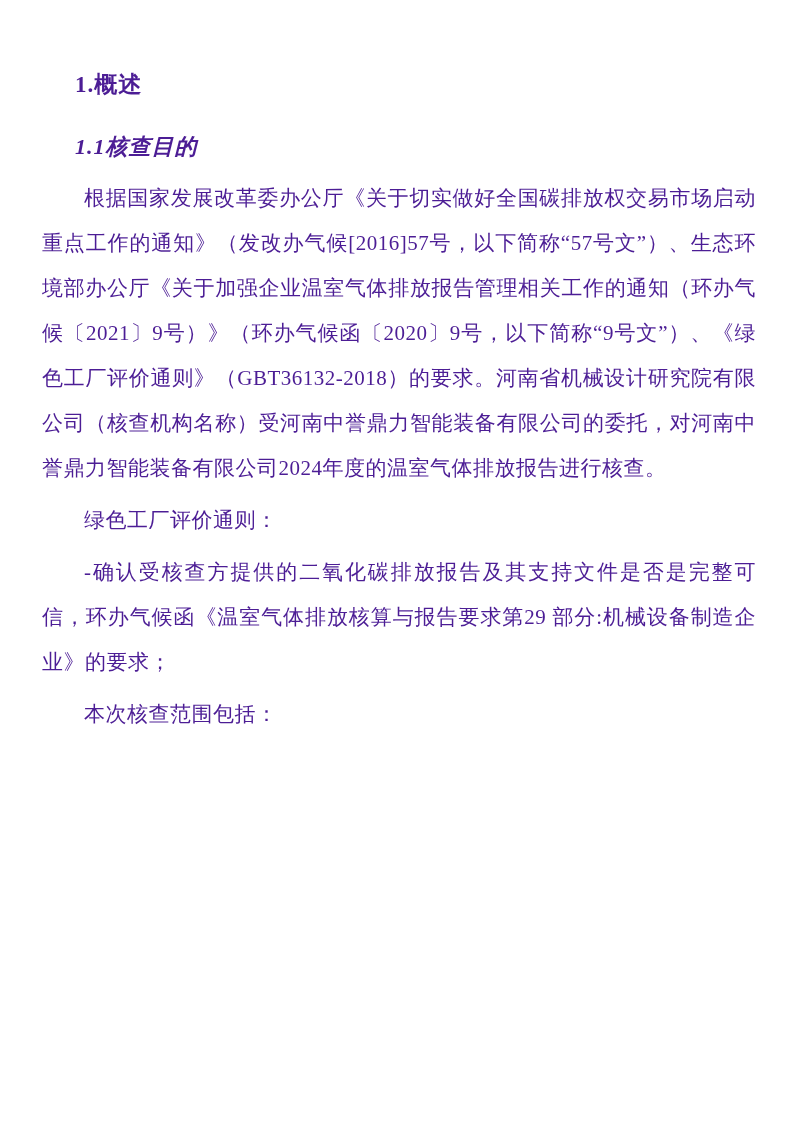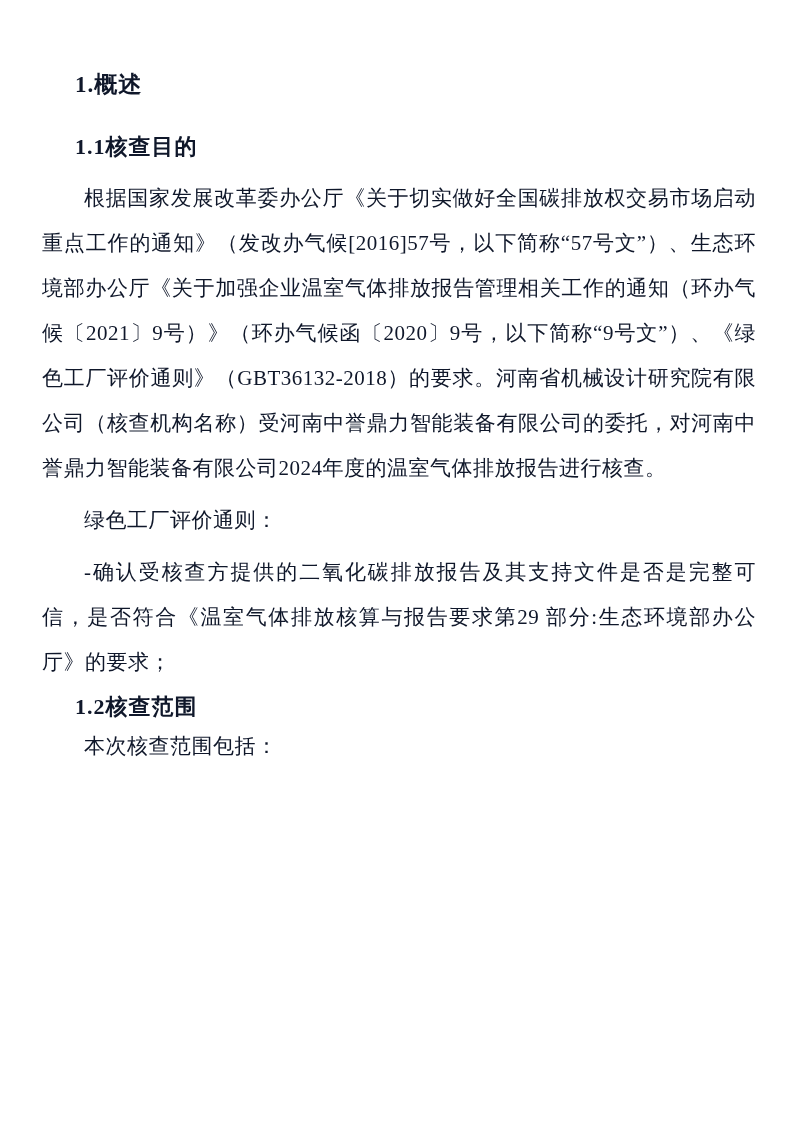--- a/index.html
+++ b/index.html
@@ -7,21 +7,21 @@
     margin: 0;
     padding: 0;
     background: #ffffff;
   }
   .page {
     position: relative;
     width: 800px;
     height: 1074px;
     margin: 0 auto;
     background: #ffffff;
-    color: #0f172a;
+    color: #4c1d95;
     font-family: "Liberation Serif", "DejaVu Serif", serif;
     overflow: hidden;
     box-sizing: border-box;
   }
   .content {
     box-sizing: border-box;
     padding: 70px 40px 0 42px;
   }
   .h1 {
     font-size: 23px;
@@ -31,20 +31,21 @@
     margin: 0 0 32px 0;
     letter-spacing: 1px;
   }
   .h2 {
     font-size: 22px;
     font-weight: bold;
     line-height: 30px;
     padding-left: 33px;
     margin: 0 0 14px 0;
     letter-spacing: 1px;
+    font-style: italic;
   }
   .h2.tight {
     margin: 2px 0 2px 0;
   }
   .para {
     font-size: 21px;
     line-height: 45px;
     text-align: justify;
     text-justify: inter-ideograph;
     text-indent: 2em;
@@ -58,17 +59,16 @@
 </style>
 </head>
 <body>
 
 <div class="page">
   <div class="content">
       <div class="h1">1.概述</div>
       <div class="h2">1.1核查目的</div>
       <div class="para">根据国家发展改革委办公厅《关于切实做好全国碳排放权交易市场启动重点工作的通知》（发改办气候[2016]57号，以下简称“57号文”）、生态环境部办公厅《关于加强企业温室气体排放报告管理相关工作的通知（环办气候〔2021〕9号）》（环办气候函〔2020〕9号，以下简称“9号文”）、《绿色工厂评价通则》（GBT36132-2018）的要求。河南省机械设计研究院有限公司（核查机构名称）受河南中誉鼎力智能装备有限公司的委托，对河南中誉鼎力智能装备有限公司2024年度的温室气体排放报告进行核查。</div>
       <div class="para">绿色工厂评价通则：</div>
-      <div class="para">-确认受核查方提供的二氧化碳排放报告及其支持文件是否是完整可信，是否符合《温室气体排放核算与报告要求第29 部分:生态环境部办公厅》的要求；</div>
-      <div class="h2 tight">1.2核查范围</div>
+      <div class="para">-确认受核查方提供的二氧化碳排放报告及其支持文件是否是完整可信，环办气候函《温室气体排放核算与报告要求第29 部分:机械设备制造企业》的要求；</div>
       <div class="para tight">本次核查范围包括：</div>
     </div>
 </div>
 
 </body></html>

